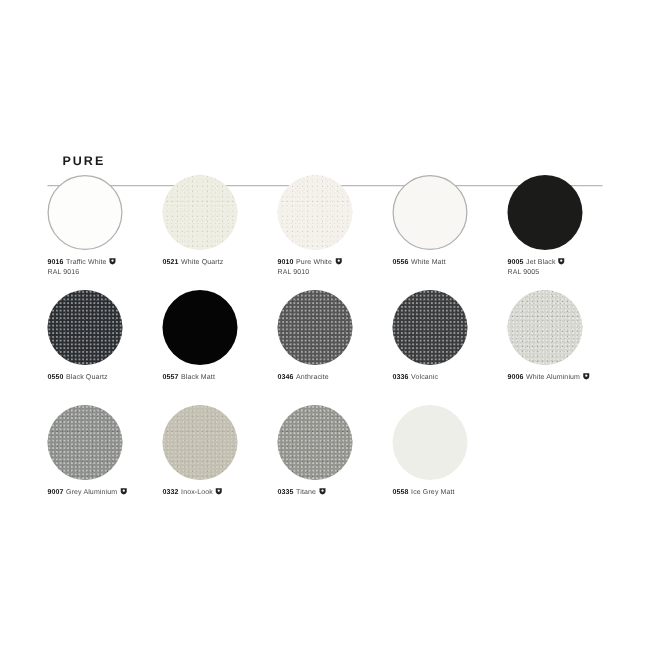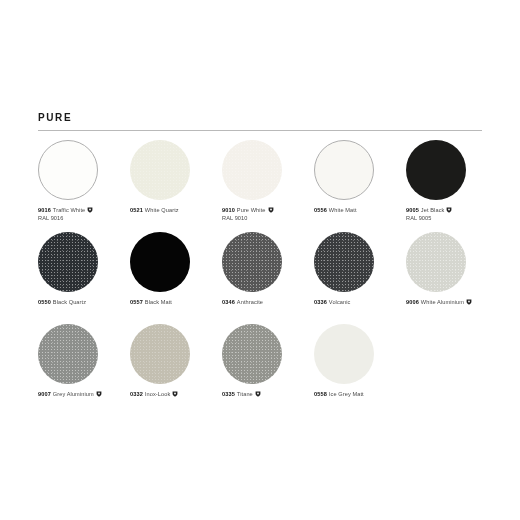--- a/index.html
+++ b/index.html
@@ -25,21 +25,21 @@
     left: 38px;
     top: 112px;
     right: 38px;
   }
   .section-title {
     font-size: 10px;
     font-weight: bold;
     letter-spacing: 1.6px;
     color: #1a1a1a;
     line-height: 12px;
-    margin: 0;
+    margin: 12px;
   }
   .divider {
     margin-top: 6px;
     height: 1px;
     background: #b9b9b9;
     width: 100%;
   }
   .grid {
     position: absolute;
     left: 38px;

